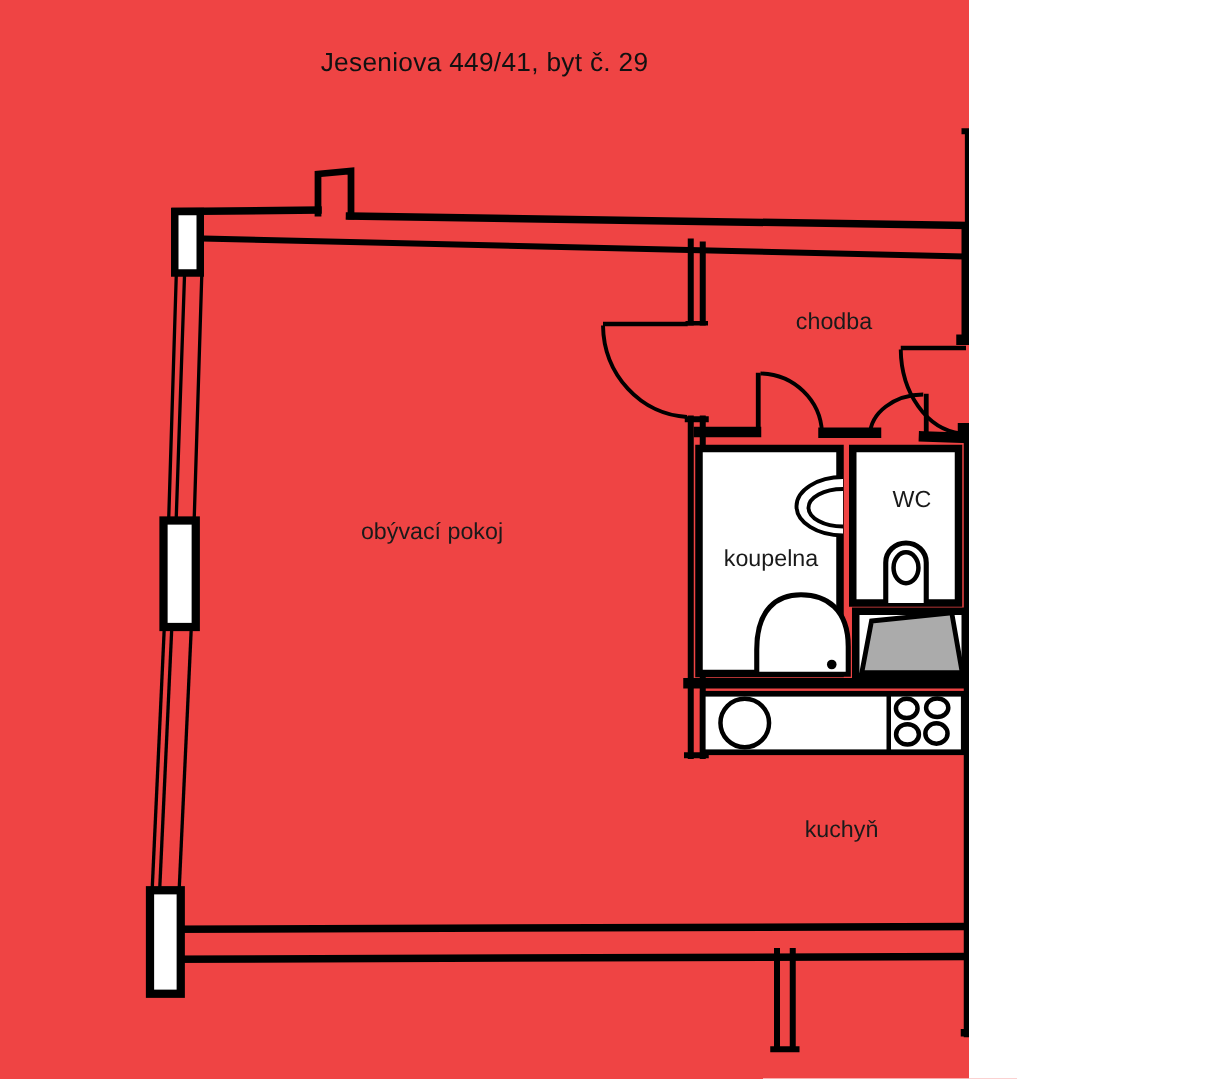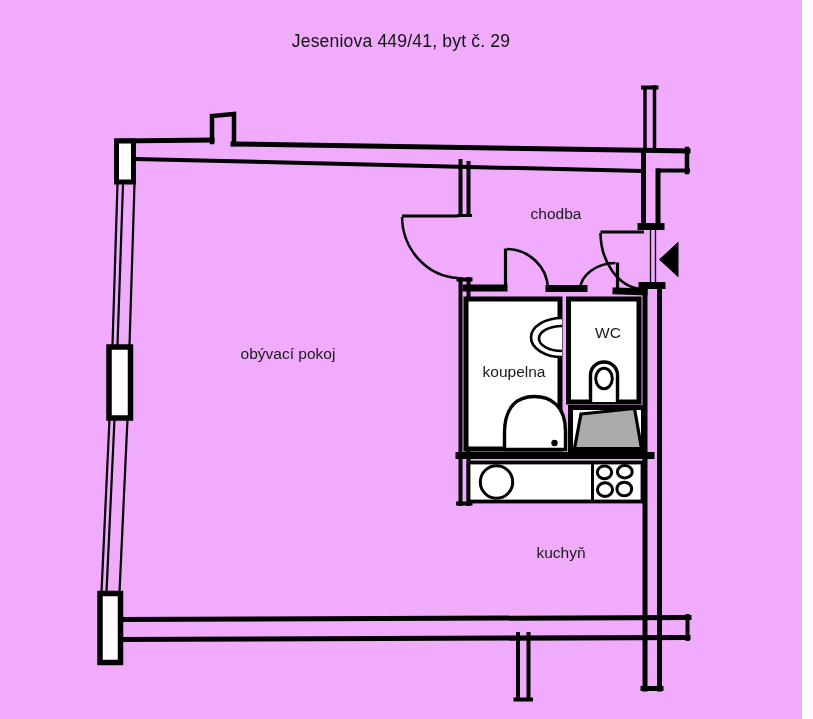--- a/index.html
+++ b/index.html
@@ -1,19 +1,19 @@
 <!DOCTYPE html>
 <html><head>
 <meta charset="utf-8">
 <style>
   html,body{margin:0;padding:0;background:#ffffff;}
   .stage{
     position:relative;
-    width:802px;height:719px;
-    background:#f0abfc;
+    width:646px;height:719px;
+    background:#ef4444;
     font-family:"Liberation Sans", sans-serif;
     overflow:hidden;
   }
   .title{
     position:absolute;top:31px;left:0;width:100%;
     text-align:center;font-size:17.5px;color:#111;
     letter-spacing:.2px;
   }
   svg{position:absolute;left:0;top:0;}
   .room-label{

